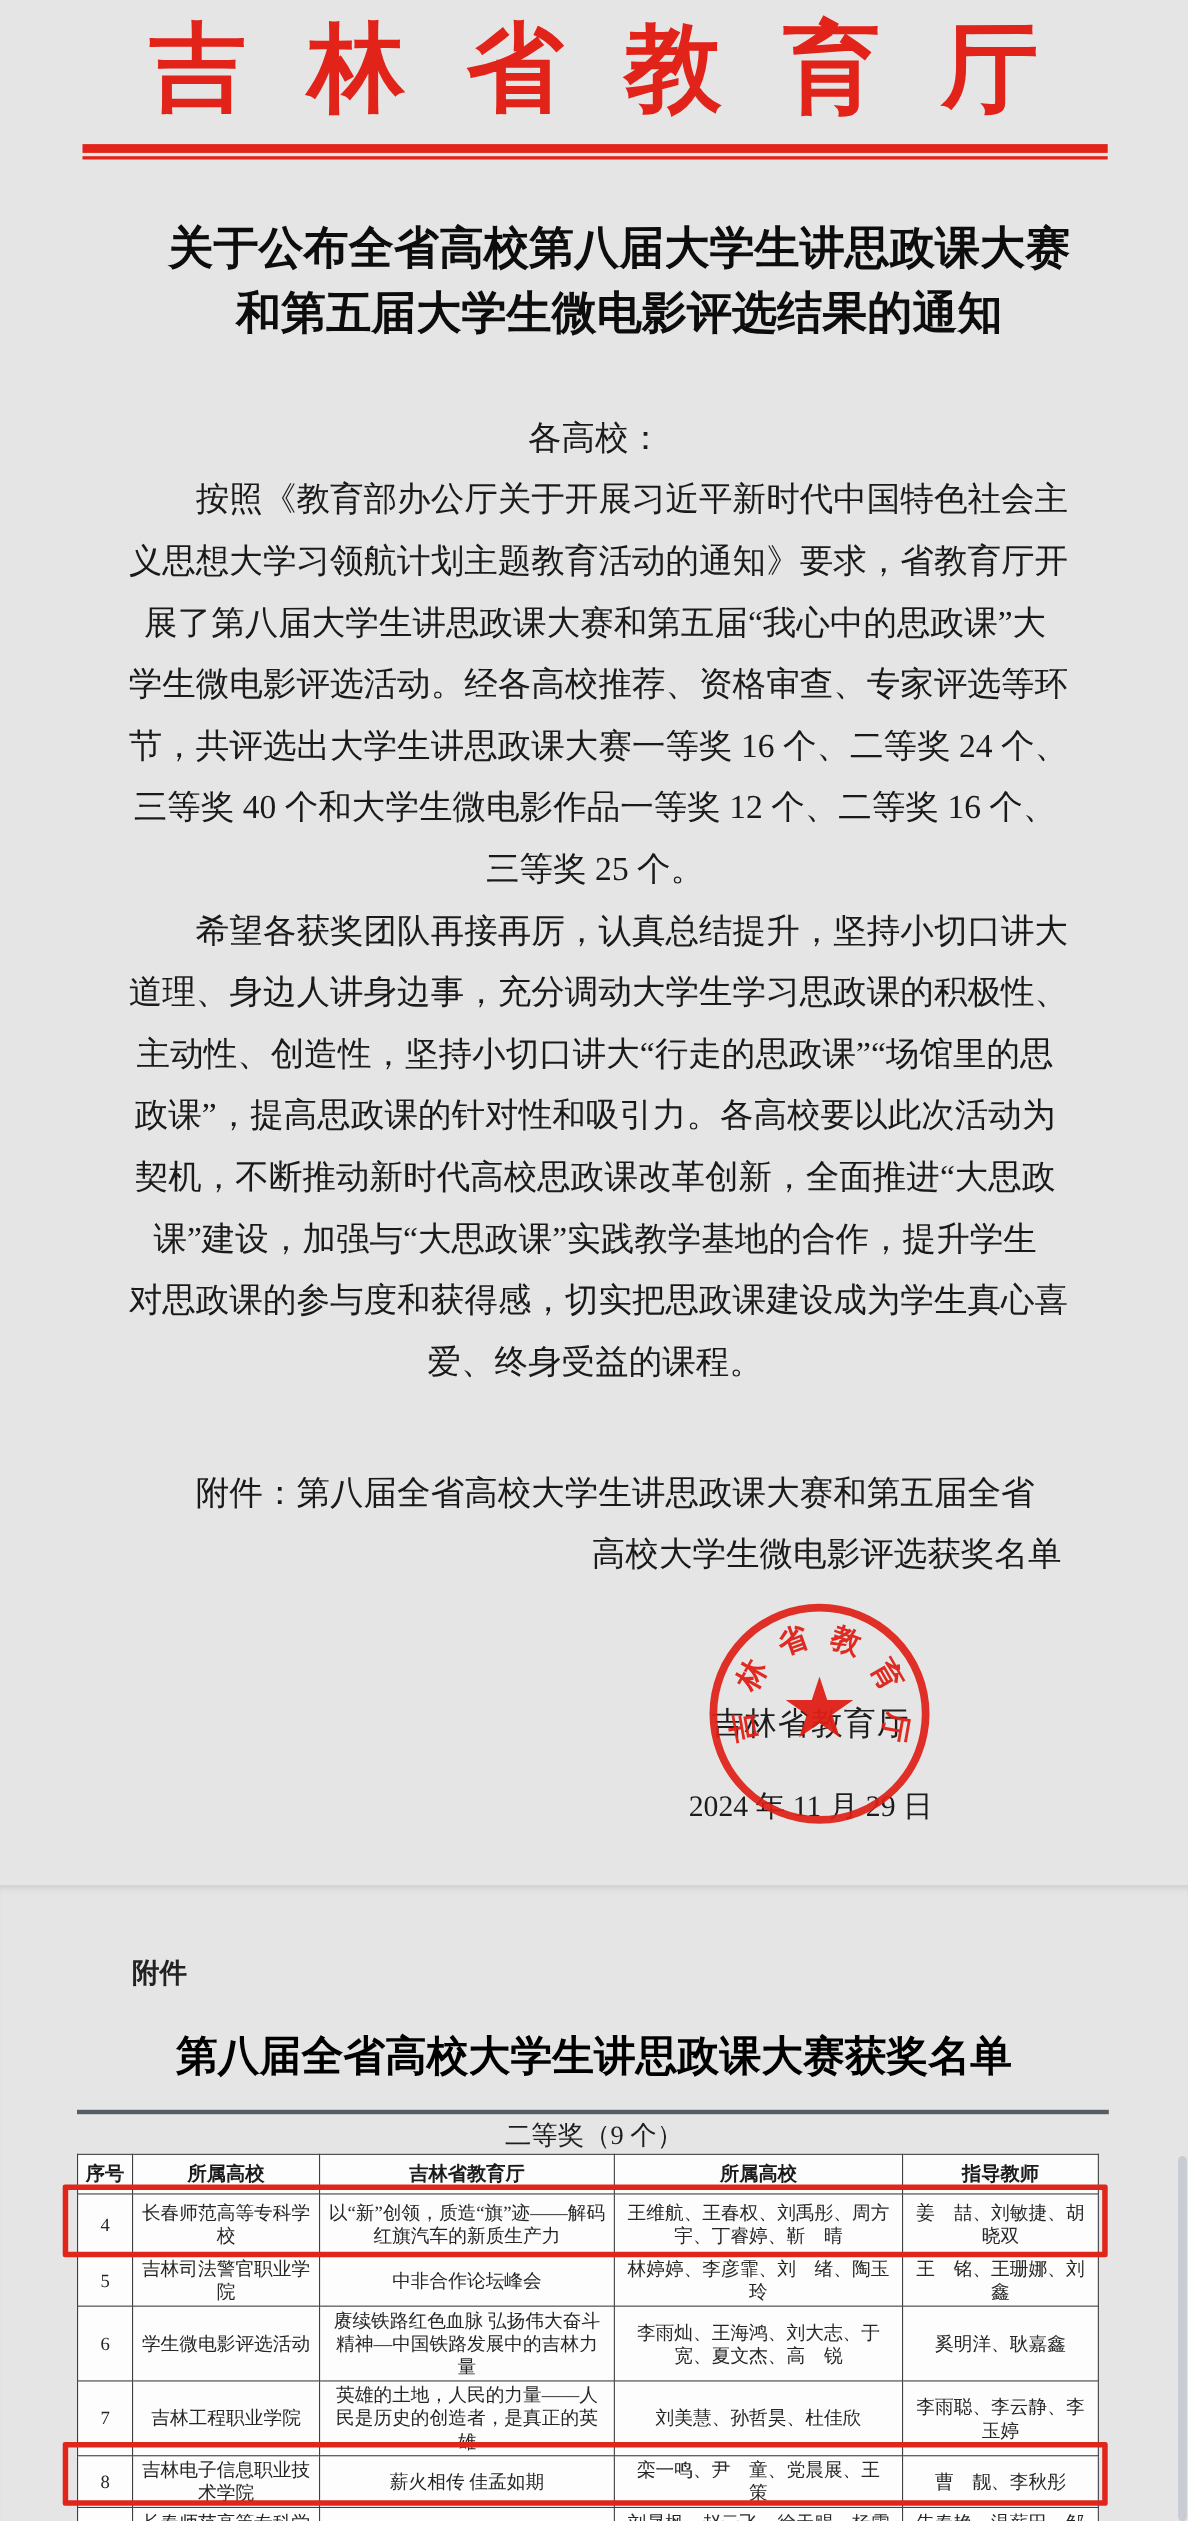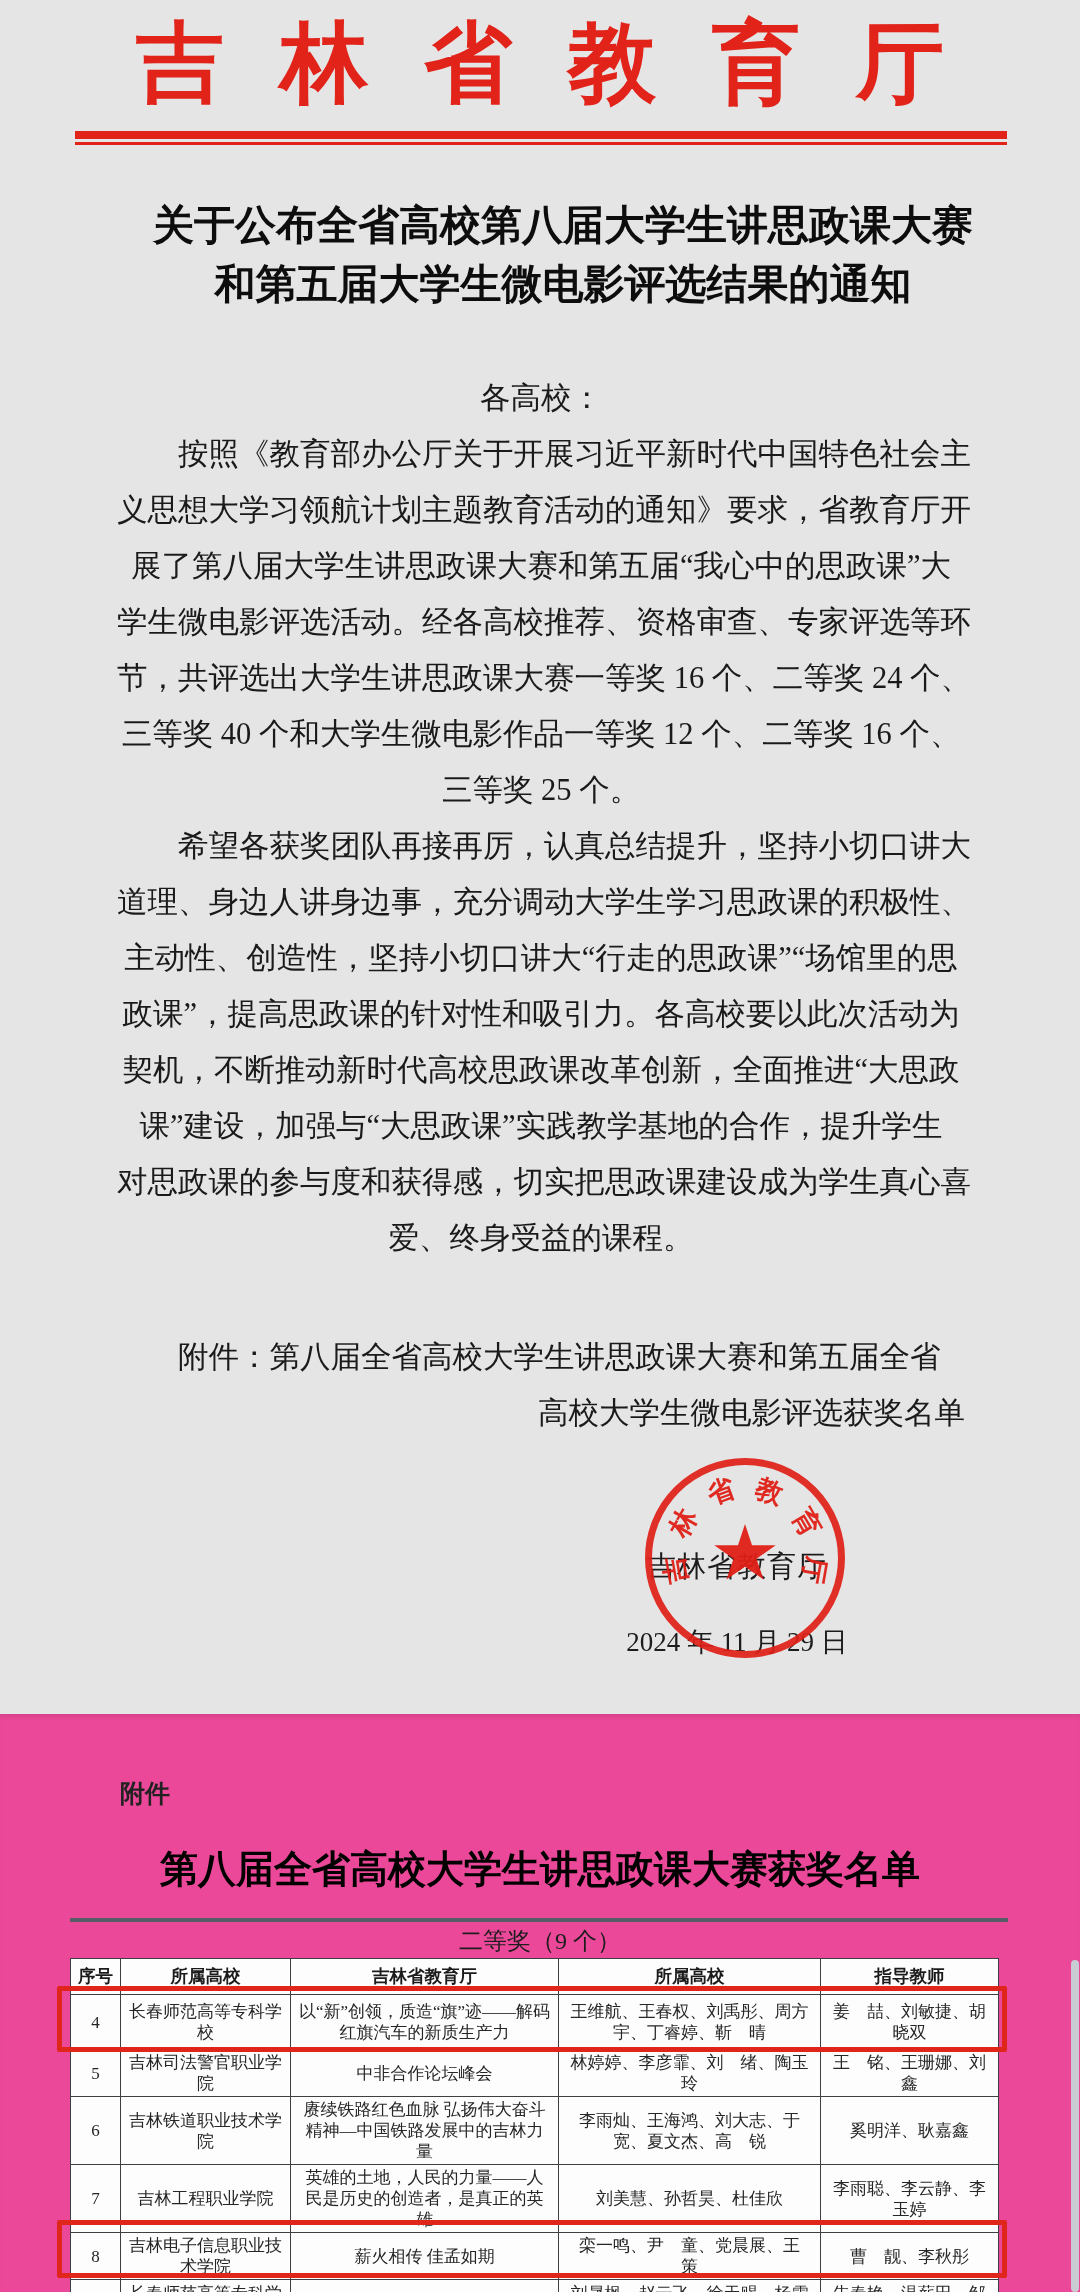--- a/index.html
+++ b/index.html
@@ -33,21 +33,21 @@
   .sc1{left:39px;top:65px; transform:translate(-50%,-50%) rotate(-60deg);}
   .sc2{left:76px;top:34px; transform:translate(-50%,-50%) rotate(-20deg);}
   .sc3{left:124px;top:34px;transform:translate(-50%,-50%) rotate(20deg);}
   .sc4{left:161px;top:65px;transform:translate(-50%,-50%) rotate(60deg);}
   .sc5{left:169px;top:112px;transform:translate(-50%,-50%) rotate(100deg);}
   .sig{position:absolute;left:612px;top:1547px;width:250px;text-align:center;
        font-size:29px;color:#1c1c1c;letter-spacing:1px;}
   .doc-date{position:absolute;left:592px;top:1624px;width:290px;text-align:center;
        font-size:27px;color:#1c1c1c;}
   
-  #page2{position:absolute;left:0;top:1714px;width:1080px;height:578px;background:#ec4899;
+  #page2{position:absolute;left:0;top:1714px;width:1080px;height:578px;background:#e5e5e5;
          box-shadow:inset 0 6px 8px -6px rgba(0,0,0,.18);}
   .fj-label{position:absolute;left:120px;top:63px;font-size:25px;font-weight:bold;color:#222;
             font-family:"Liberation Sans","DejaVu Sans",sans-serif;}
   .tbl-title{position:absolute;left:0;top:130px;width:100%;text-align:center;
              font-size:38px;font-weight:bold;color:#000;}
   .sep-line{position:absolute;left:70px;top:204px;width:938px;height:4px;background:#565d66;}
   .tier{position:absolute;left:0;top:211px;width:100%;text-align:center;font-size:24px;color:#1d1d1d;}
   table.award{position:absolute;left:70px;top:244px;width:928px;border-collapse:collapse;
               table-layout:fixed;background:#fdfdfe;font-size:17px;color:#262626;}
   table.award th,table.award td{border:1.6px solid #3c4043;text-align:center;vertical-align:middle;
@@ -156,21 +156,21 @@
         </tr>
         <tr class="h36">
           <td>5</td>
           <td>吉林司法警官职业学院</td>
           <td>中非合作论坛峰会</td>
           <td>林婷婷、李彦霏、刘　绪、陶玉玲</td>
           <td>王　铭、王珊娜、刘　鑫</td>
         </tr>
         <tr class="h47">
           <td>6</td>
-          <td>吉林铁道职业技术学院</td>
+          <td>学生微电影评选活动</td>
           <td>赓续铁路红色血脉 弘扬伟大奋斗精神—中国铁路发展中的吉林力量</td>
           <td>李雨灿、王海鸿、刘大志、于　宽、夏文杰、高　锐</td>
           <td>奚明洋、耿嘉鑫</td>
         </tr>
         <tr class="h52">
           <td>7</td>
           <td>吉林工程职业学院</td>
           <td>英雄的土地，人民的力量——人民是历史的创造者，是真正的英雄</td>
           <td>刘美慧、孙哲昊、杜佳欣</td>
           <td>李雨聪、李云静、李玉婷</td>

